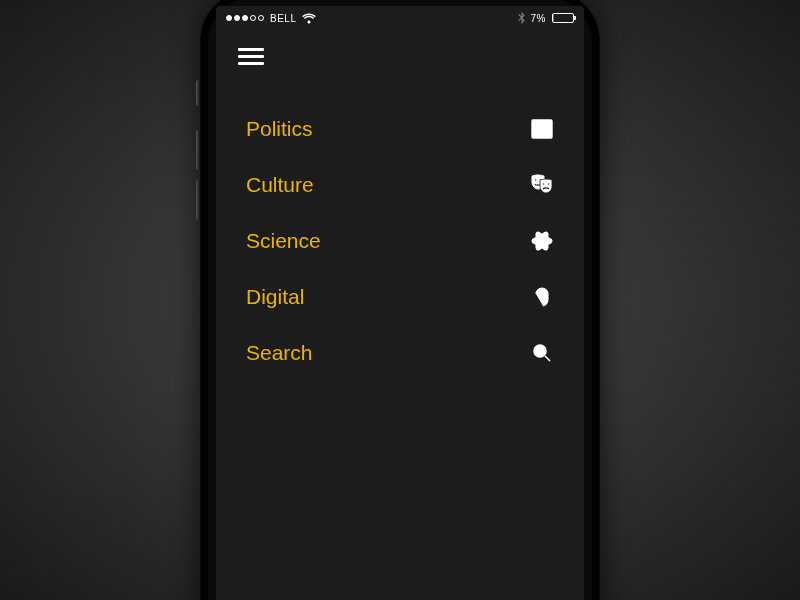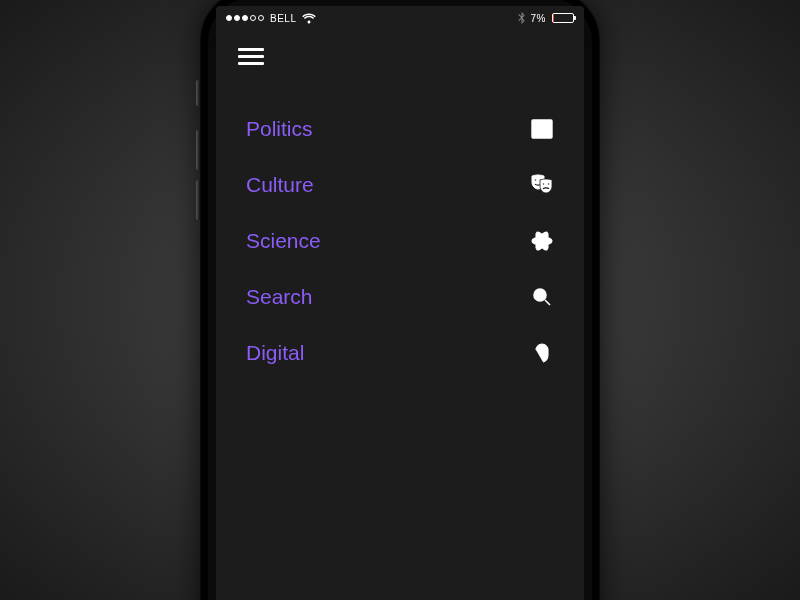--- a/index.html
+++ b/index.html
@@ -72,21 +72,21 @@
   }
   .hamburger { width: 26px; cursor: pointer; }
   .hamburger div { height: 3px; background: #fff; margin: 4px 0; border-radius: 1px; }
   .menu { padding: 24px 30px 0 30px; }
   .menu-item {
     display: flex; align-items: center; justify-content: space-between;
     padding: 16px 0;
     cursor: pointer;
     font-size: 21px;
     font-weight: 300;
-    color: #8b5cf6;
+    color: #eab308;
   }
   .menu-icon { width: 24px; height: 24px; display: flex; align-items: center; justify-content: center; }
   .menu-icon svg { stroke: #fff; fill: #fff; }
 </style>
 </head>
 <body>
 
 <div class="phone">
   <div class="side-btn b1"></div>
   <div class="side-btn b2"></div>
@@ -168,39 +168,39 @@
                 <ellipse cx="11" cy="11" rx="10" ry="4"></ellipse>
                 <ellipse cx="11" cy="11" rx="10" ry="4" transform="rotate(60 11 11)"></ellipse>
                 <ellipse cx="11" cy="11" rx="10" ry="4" transform="rotate(120 11 11)"></ellipse>
                 <circle cx="11" cy="11" r="1.6" fill="#fff"></circle>
               </svg>
           </span>
         </div>
 
 
         <div class="menu-item">
-          <span>Search</span>
-          <span class="menu-icon">
-            <svg width="20" height="20" viewBox="0 0 20 20" fill="none" stroke="#fff" stroke-width="1.6">
-                <circle cx="8" cy="8" r="6"></circle>
-                <circle cx="8" cy="8" r="3"></circle>
-                <line x1="13" y1="13" x2="18" y2="18"></line>
-              </svg>
-          </span>
-        </div>
-
-        <div class="menu-item">
           <span>Digital</span>
           <span class="menu-icon">
             <svg width="18" height="22" viewBox="0 0 18 22" fill="none" stroke="#fff" stroke-width="1.1">
                 <path d="M3 8c0-3 2.7-6 6-6s6 3 6 6v5c0 3-2 6-5 7"></path>
                 <path d="M5 9c0-2 1.8-4 4-4s4 2 4 4v5c0 2-1 4-3 5"></path>
                 <path d="M7 10c0-1 .9-2 2-2s2 1 2 2v5c0 1-.5 2-1.5 3"></path>
                 <path d="M9 10v6"></path>
               </svg>
           </span>
         </div>
 
+        <div class="menu-item">
+          <span>Search</span>
+          <span class="menu-icon">
+            <svg width="20" height="20" viewBox="0 0 20 20" fill="none" stroke="#fff" stroke-width="1.6">
+                <circle cx="8" cy="8" r="6"></circle>
+                <circle cx="8" cy="8" r="3"></circle>
+                <line x1="13" y1="13" x2="18" y2="18"></line>
+              </svg>
+          </span>
+        </div>
+
       </nav>
 
     </div>
   </div>
 </div>
 
 </body></html>

